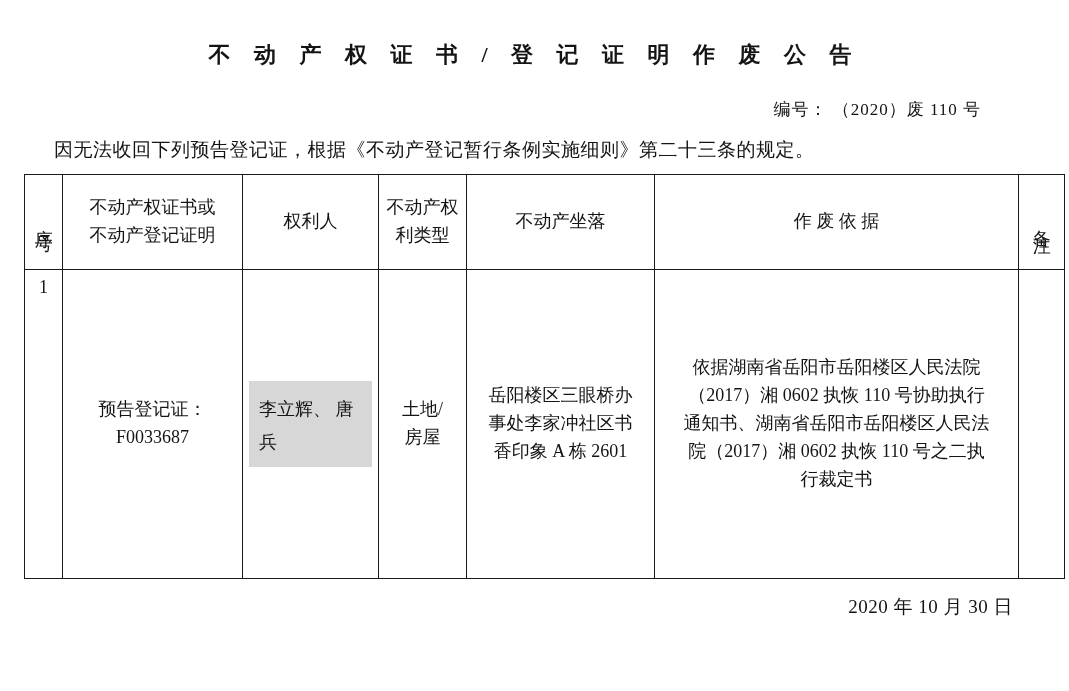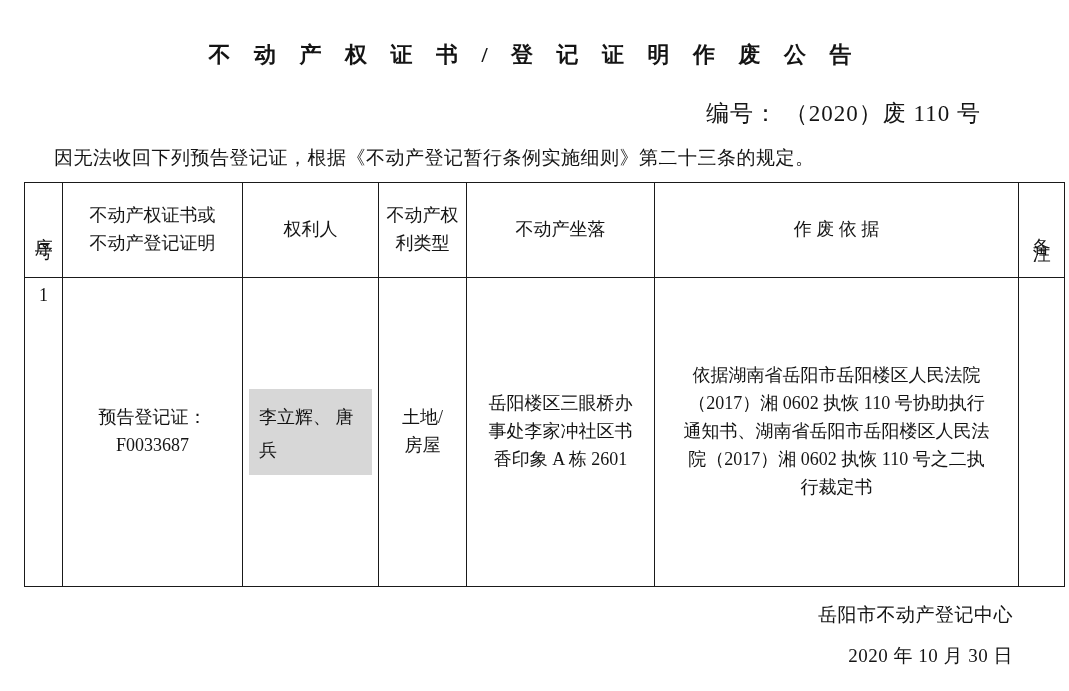--- a/index.html
+++ b/index.html
@@ -28,21 +28,21 @@
     letter-spacing: 9px;
     margin-top: 42px;
     margin-bottom: 0;
     line-height: 1.2;
     white-space: nowrap;
   }
   .doc-number-row {
     margin-top: 30px;
     padding-right: 88px;
     text-align: right;
-    font-size: 23px;
+    font-size: 17px;
     letter-spacing: 1px;
   }
   .lead-paragraph {
     margin-top: 16px;
     padding-left: 54px;
     font-size: 19px;
     letter-spacing: 0.5px;
     line-height: 1.4;
   }
   table.main-table {
@@ -219,17 +219,16 @@
           <span>通知书、湖南省岳阳市岳阳楼区人民法</span>
           <span>院（2017）湘 0602 执恢 110 号之二执</span>
           <span>行裁定书</span>
         </td>
         <td></td>
       </tr>
     </tbody>
   </table>
 
   <div class="footer">
-    <div class="org">岳阳市不动产登记中心</div>
     <div class="date">2020 年 10 月 30 日</div>
   </div>
 
 </div>
 
 </body></html>

